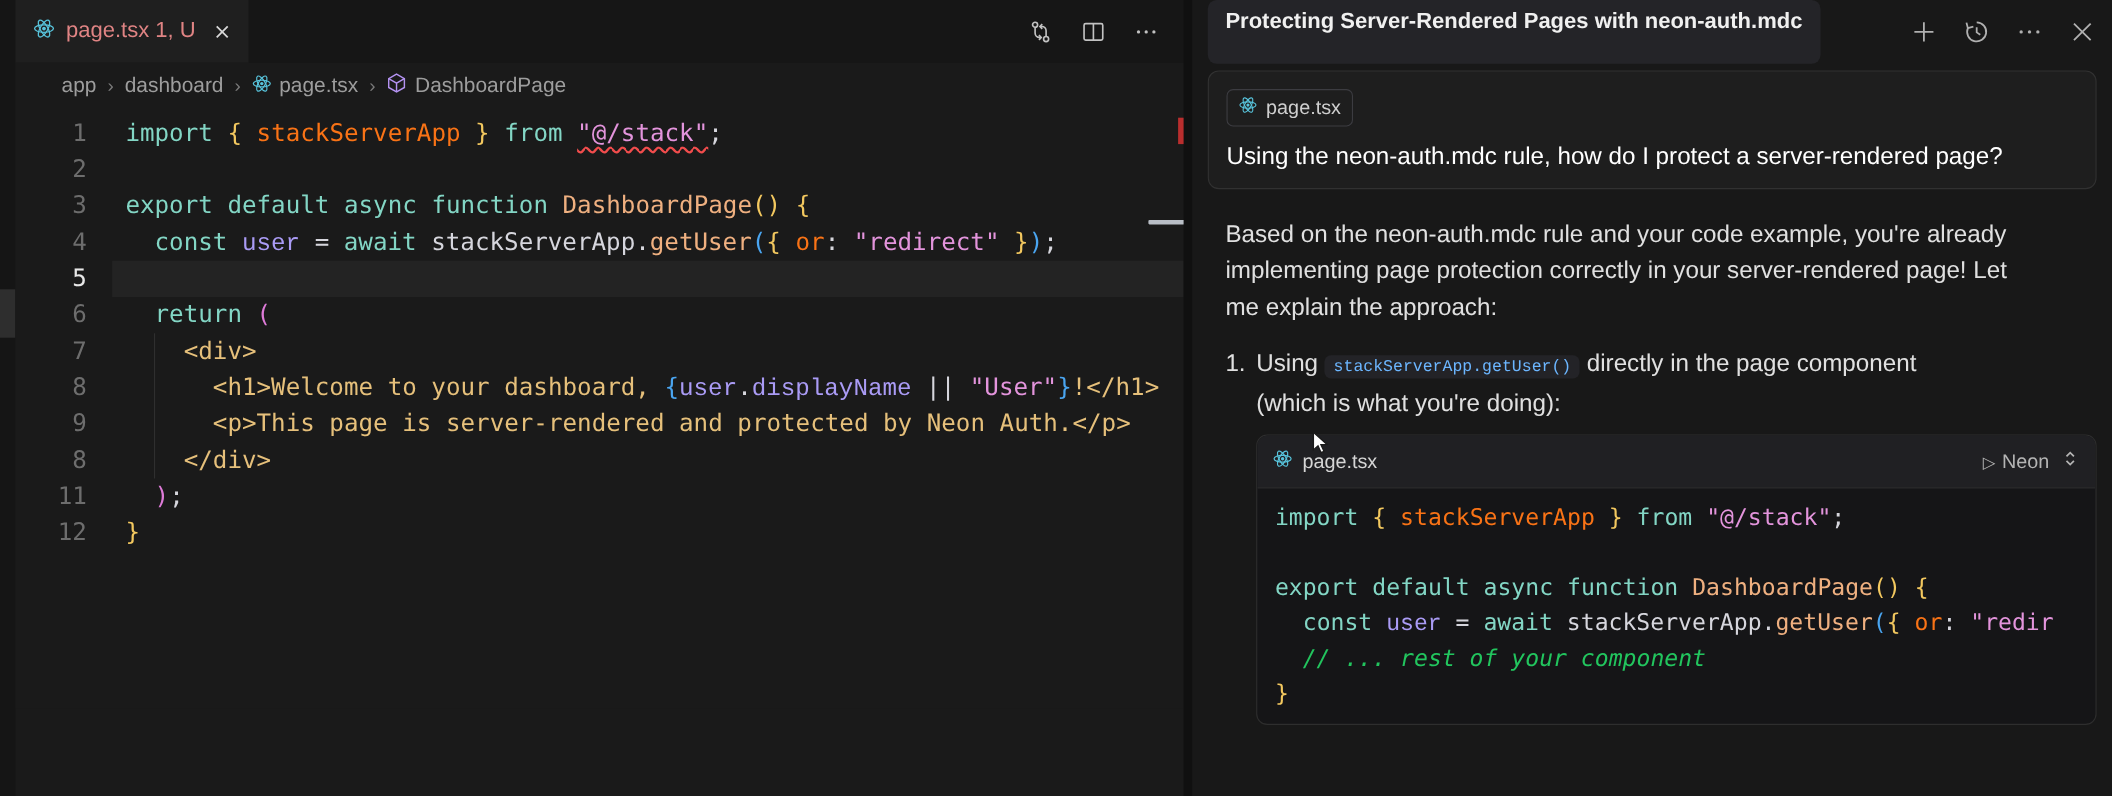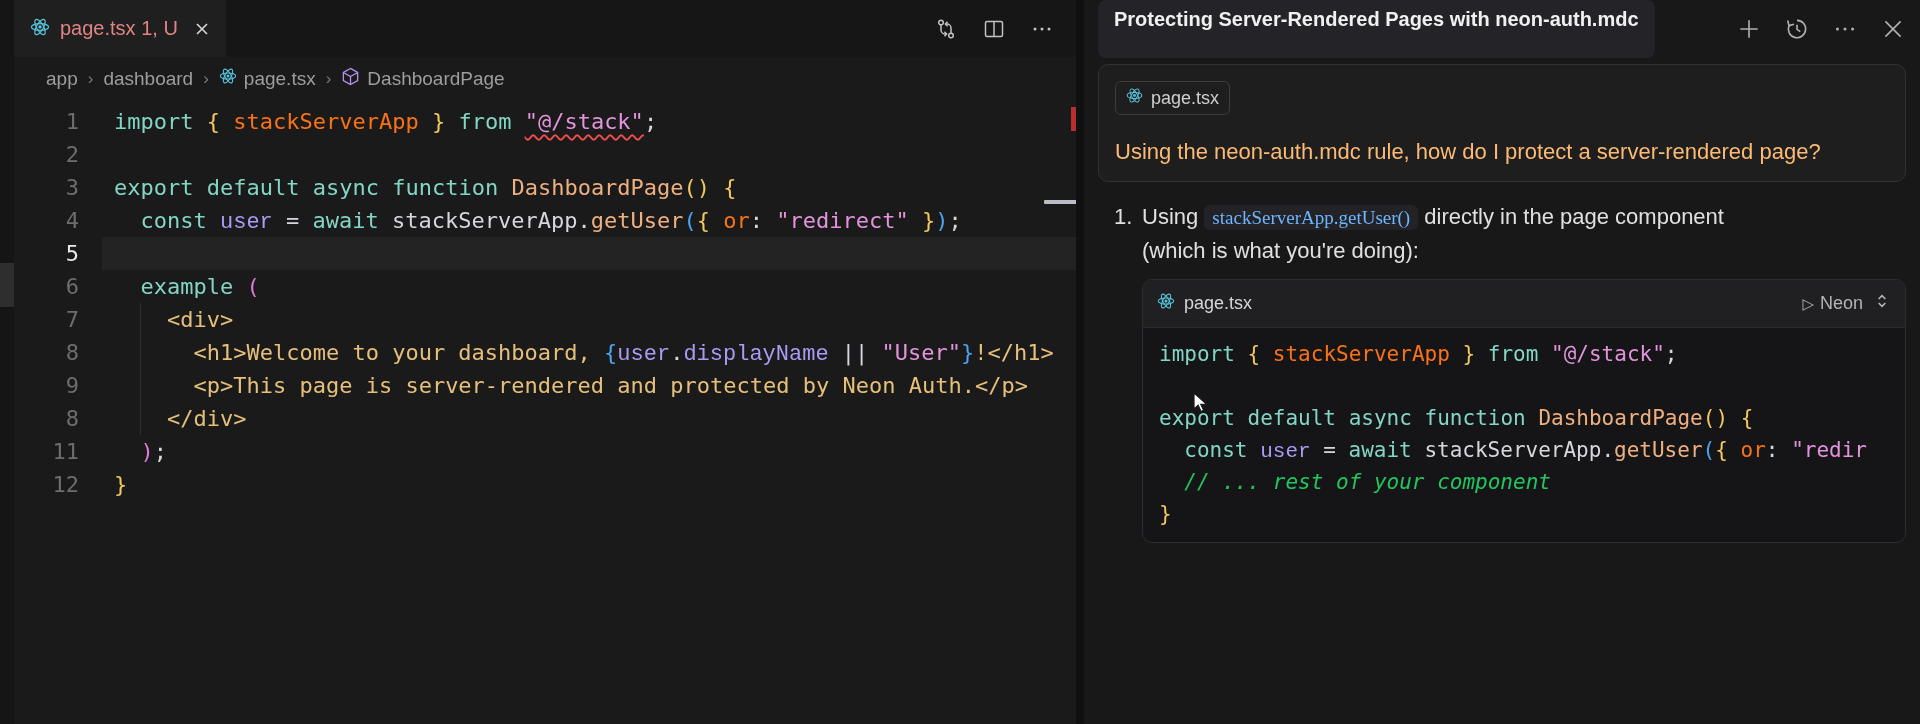--- a/index.html
+++ b/index.html
@@ -11,21 +11,21 @@
   .rail-handle{position:absolute;left:0;top:263px;width:14px;height:44px;background:#2e2e2e;}
   
   .editor{position:absolute;left:14px;top:0;width:1062px;height:644px;background:#1a1a1a;}
   .tabbar{position:absolute;left:0;top:0;width:100%;height:57px;background:#161616;display:flex;}
   .tab{height:57px;min-width:196px;background:#1f1f1f;display:flex;align-items:center;gap:10px;
        padding:0 16px;cursor:pointer;}
   .tab-label{color:#e08484;font-size:20px;}
   .tab-close{color:#d8d8d8;font-size:20px;margin-left:6px;display:flex;align-items:center;}
   .ed-actions{position:absolute;right:22px;top:0;height:57px;display:flex;align-items:center;gap:24px;color:#c2c2c2;}
   .ed-actions svg{display:block;}
-  .breadcrumb{position:absolute;left:2px;top:57px;width:100%;height:43px;display:flex;align-items:center;
+  .breadcrumb{position:absolute;left:12px;top:57px;width:100%;height:43px;display:flex;align-items:center;
               padding-left:30px;gap:10px;font-size:19px;color:#9d9d9d;}
   .bc-sep{color:#7a7a7a;font-size:17px;}
   .bc-item{display:flex;align-items:center;gap:7px;}
   .code{position:absolute;left:0;top:100px;width:1062px;padding-top:5px;
         font-family:"DejaVu Sans Mono",monospace;font-size:22px;line-height:33px;}
   .cl{display:flex;height:33px;white-space:pre;}
   .ln{width:65px;text-align:right;color:#6d6d6d;flex:none;user-select:none;}
   .lc{flex:1;margin-left:23px;padding-left:12px;}
   .cl.cur .ln{color:#e8e8e8;}
   .cl.cur .lc{background:#232323;}
@@ -50,27 +50,27 @@
   
   .chat{position:absolute;left:1084px;top:0;width:836px;height:724px;background:#181818;padding:0 14px;}
   .chat-header{height:58px;display:flex;}
   .chat-title{background:#242428;border-radius:8px;padding:8px 16px;font-size:20px;font-weight:600;
               color:#f0f0f0;white-space:nowrap;}
   .chat-hicons{margin-left:auto;display:flex;align-items:center;gap:22px;color:#b0b0b0;}
   .chat-hicons svg{display:block;}
   .user-card{margin-top:6px;background:#1e1e1e;border:1px solid #313131;border-radius:10px;padding:16px;}
   .chip{display:inline-flex;align-items:center;gap:8px;border:1px solid #3c3c41;border-radius:6px;
         padding:5px 10px;font-size:18px;color:#cfcfcf;}
-  .question{margin-top:24px;font-size:22px;color:#fdba74;white-space:nowrap;overflow:hidden;}
+  .question{margin-top:14px;font-size:22px;color:#ffffff;white-space:nowrap;overflow:hidden;}
   .response{padding-left:16px;}
   .p1{margin-top:24px;font-size:22px;line-height:33px;color:#e0e0e0;max-width:712px;}
   .p2{margin-top:14px;font-size:22px;line-height:33px;color:#e0e0e0;white-space:nowrap;}
   .list-item{margin-top:18px;display:flex;font-size:22px;line-height:33px;color:#e0e0e0;}
   .li-num{width:28px;flex:none;}
-  .inline-code{font-family:Liberation Serif, serif;font-size:19px;color:#6cb6ff;background:#232327;
+  .inline-code{font-family:Liberation Mono, monospace;font-size:15px;color:#6cb6ff;background:#232327;
                border-radius:6px;padding:2px 8px;}
   .code-block{margin-top:12px;margin-left:28px;width:764px;border:1px solid #2e2e2e;border-radius:10px;
               overflow:hidden;background:#151517;}
   .cb-header{height:48px;background:#202023;border-bottom:1px solid #2b2b2b;display:flex;align-items:center;
              padding:0 14px;gap:9px;font-size:18px;color:#d6d6d6;}
   .cb-actions{margin-left:auto;display:flex;align-items:center;gap:10px;color:#b4b4b4;font-size:18px;}
   .cb-apply{display:flex;align-items:center;gap:6px;cursor:pointer;}
   .cb-apply .tri{font-family:"DejaVu Sans",sans-serif;font-size:15px;}
   .cb-body{padding:10px 16px 12px;font-family:"DejaVu Sans Mono",monospace;font-size:21px;line-height:32px;
            white-space:pre;overflow:hidden;}
@@ -160,21 +160,21 @@
         <span>DashboardPage</span>
       </span>
     </div>
 
     <div class="code" id="ed-lines">
         <div class="cl"><span class="ln">1</span><span class="lc"><span class="tk-kw">import</span><span class="tk-d"> </span><span class="tk-y">{</span><span class="tk-d"> </span><span class="tk-v">stackServerApp</span><span class="tk-d"> </span><span class="tk-y">}</span><span class="tk-d"> </span><span class="tk-kw">from</span><span class="tk-d"> </span><span class="tk-sq">"@/stack"</span><span class="tk-d">;</span></span></div>
         <div class="cl"><span class="ln">2</span><span class="lc"></span></div>
         <div class="cl"><span class="ln">3</span><span class="lc"><span class="tk-kw">export</span><span class="tk-d"> </span><span class="tk-kw">default</span><span class="tk-d"> </span><span class="tk-kw">async</span><span class="tk-d"> </span><span class="tk-kw">function</span><span class="tk-d"> </span><span class="tk-f">DashboardPage</span><span class="tk-y">()</span><span class="tk-d"> </span><span class="tk-y">{</span></span></div>
         <div class="cl"><span class="ln">4</span><span class="lc"><span class="tk-d">  </span><span class="tk-kw">const</span><span class="tk-d"> </span><span class="tk-p">user</span><span class="tk-d"> = </span><span class="tk-kw">await</span><span class="tk-d"> stackServerApp.</span><span class="tk-f">getUser</span><span class="tk-b">(</span><span class="tk-y">{</span><span class="tk-d"> </span><span class="tk-v">or</span><span class="tk-d">: </span><span class="tk-s">"redirect"</span><span class="tk-d"> </span><span class="tk-y">}</span><span class="tk-b">)</span><span class="tk-d">;</span></span></div>
         <div class="cl cur"><span class="ln">5</span><span class="lc"></span></div>
-        <div class="cl"><span class="ln">6</span><span class="lc"><span class="tk-d">  </span><span class="tk-kw">example</span><span class="tk-d"> </span><span class="tk-m">(</span></span></div>
+        <div class="cl"><span class="ln">6</span><span class="lc"><span class="tk-d">  </span><span class="tk-kw">return</span><span class="tk-d"> </span><span class="tk-m">(</span></span></div>
         <div class="cl"><span class="ln">7</span><span class="lc"><span class="tk-j">    &lt;div&gt;</span></span></div>
         <div class="cl"><span class="ln">8</span><span class="lc"><span class="tk-j">      &lt;h1&gt;Welcome to your dashboard, </span><span class="tk-b">{</span><span class="tk-p">user</span><span class="tk-d">.</span><span class="tk-p">displayName</span><span class="tk-d"> || </span><span class="tk-s">"User"</span><span class="tk-b">}</span><span class="tk-j">!&lt;/h1&gt;</span></span></div>
         <div class="cl"><span class="ln">9</span><span class="lc"><span class="tk-j">      &lt;p&gt;This page is server-rendered and protected by Neon Auth.&lt;/p&gt;</span></span></div>
         <div class="cl"><span class="ln">8</span><span class="lc"><span class="tk-j">    &lt;/div&gt;</span></span></div>
         <div class="cl"><span class="ln">11</span><span class="lc"><span class="tk-m">  )</span><span class="tk-d">;</span></span></div>
         <div class="cl"><span class="ln">12</span><span class="lc"><span class="tk-y">}</span></span></div>
       </div>
     <div class="indent-guide"></div>
     <div class="ov-red"></div>
     <div class="ov-cursor"></div>
@@ -223,20 +223,21 @@
             <ellipse cx="10" cy="10" rx="8.6" ry="3.4" transform="rotate(120 10 10)"></ellipse>
             <circle cx="10" cy="10" r="1.7" fill="#58c4dc" stroke="none"></circle>
           </svg>
         </span>
         <span>page.tsx</span>
       </div>
       <div class="question">Using the neon-auth.mdc rule, how do I protect a server-rendered page?</div>
     </div>
 
     <div class="response">
+      <div class="p1">Based on the neon-auth.mdc rule and your code example, you're already implementing page protection correctly in your server-rendered page! Let me explain the approach:</div>
 
       <div class="list-item">
         <span class="li-num">1.</span>
         <span class="li-body">
           <span>Using </span><span class="inline-code">stackServerApp.getUser()</span><span> directly in the page component</span><br>
           <span>(which is what you're doing):</span>
         </span>
       </div>
 
       <div class="code-block">

